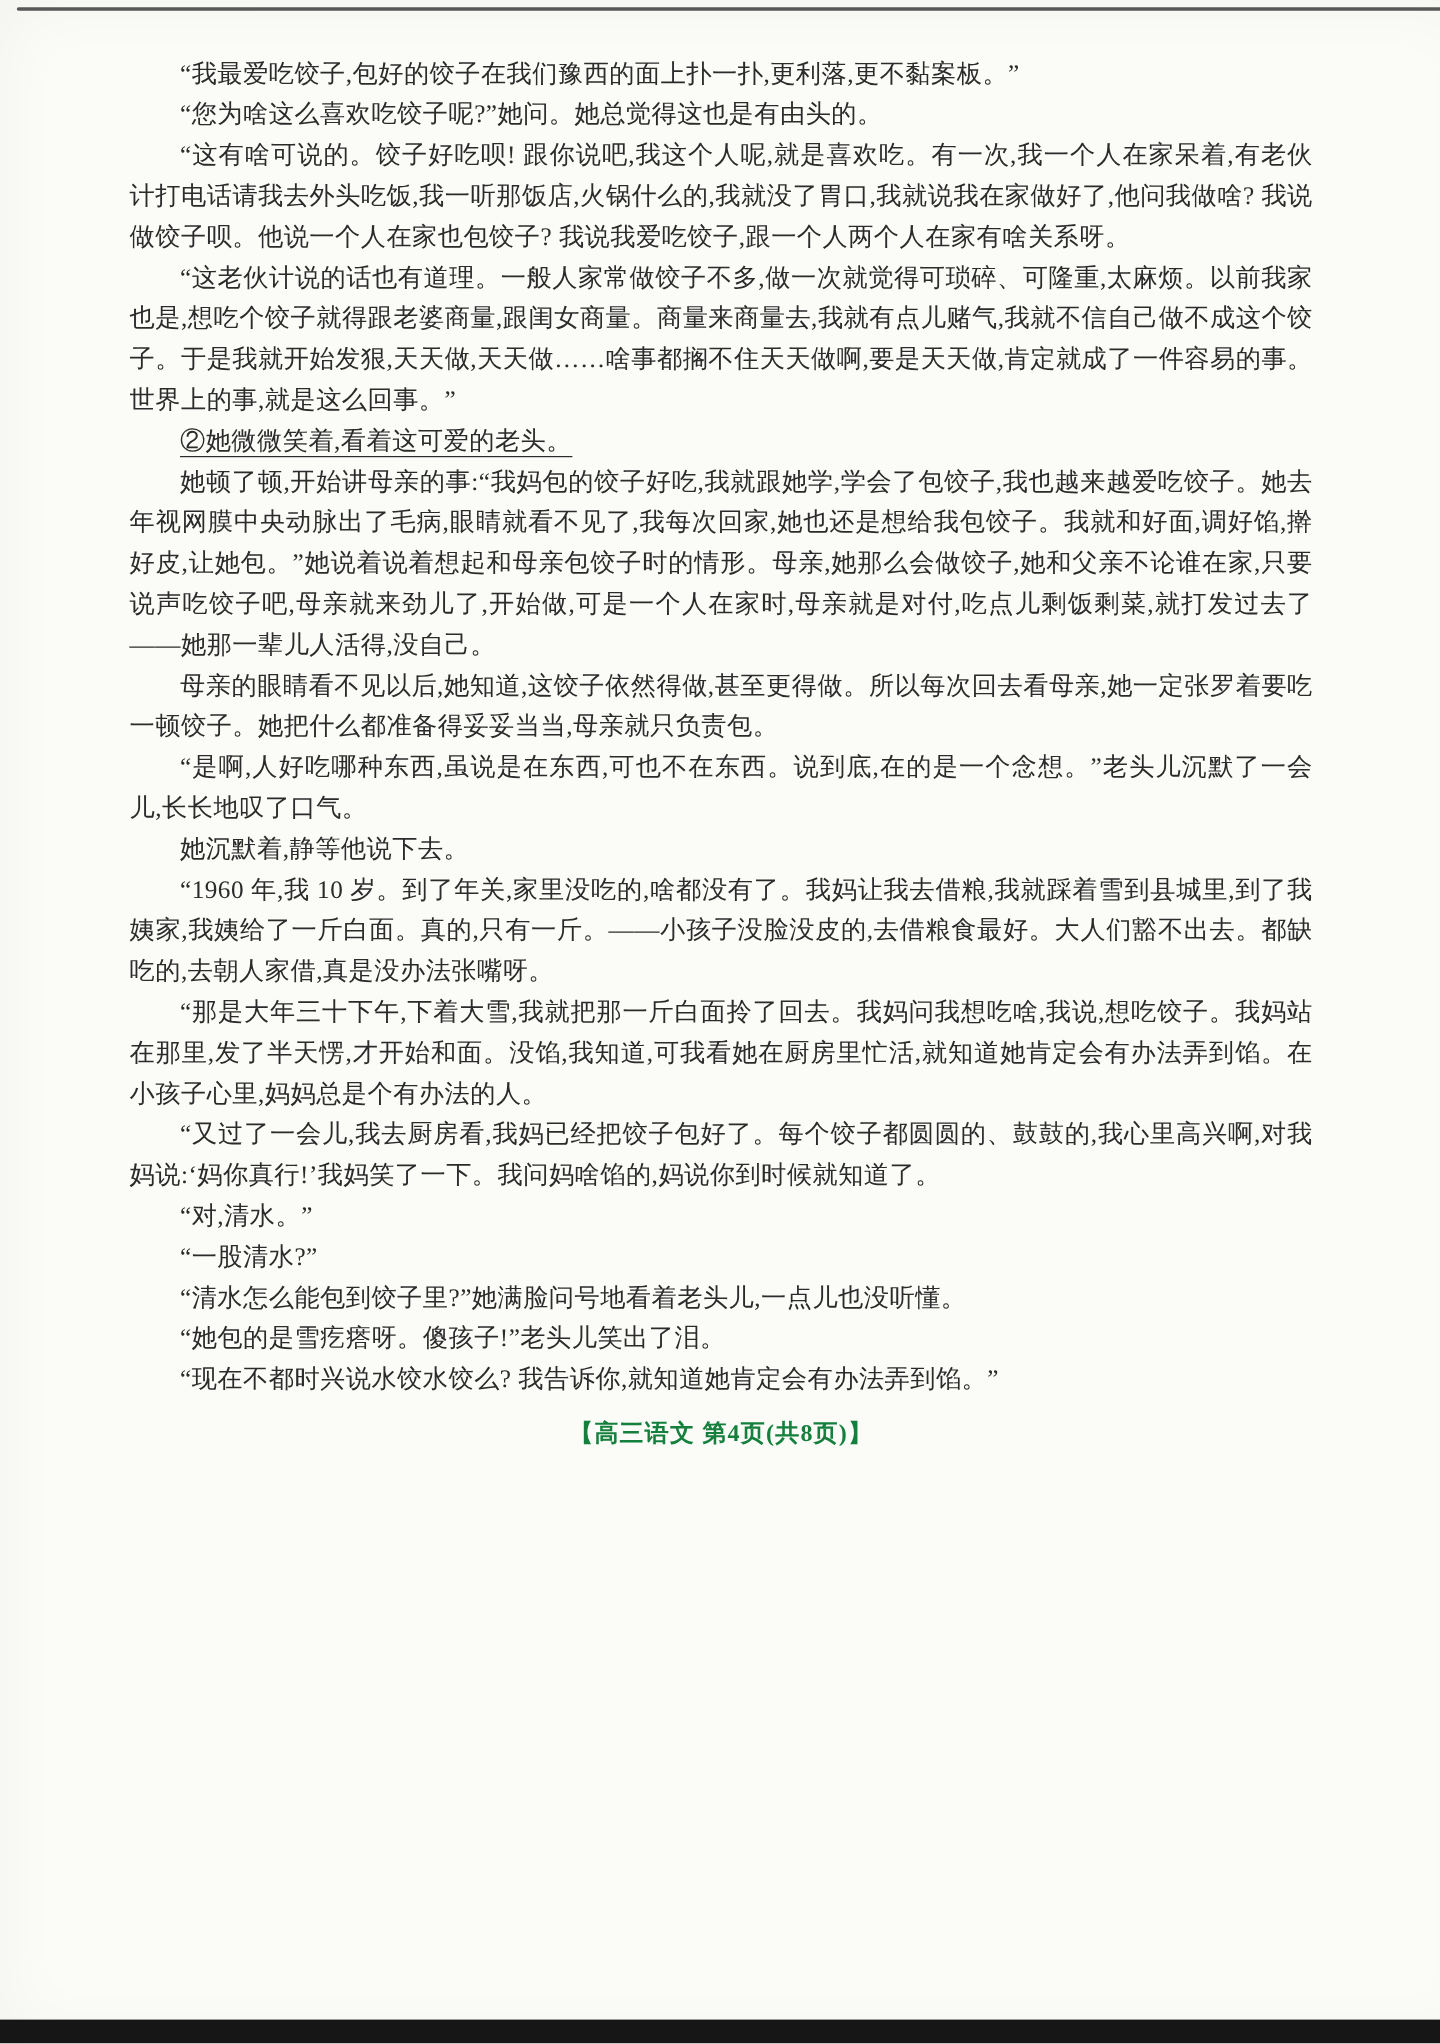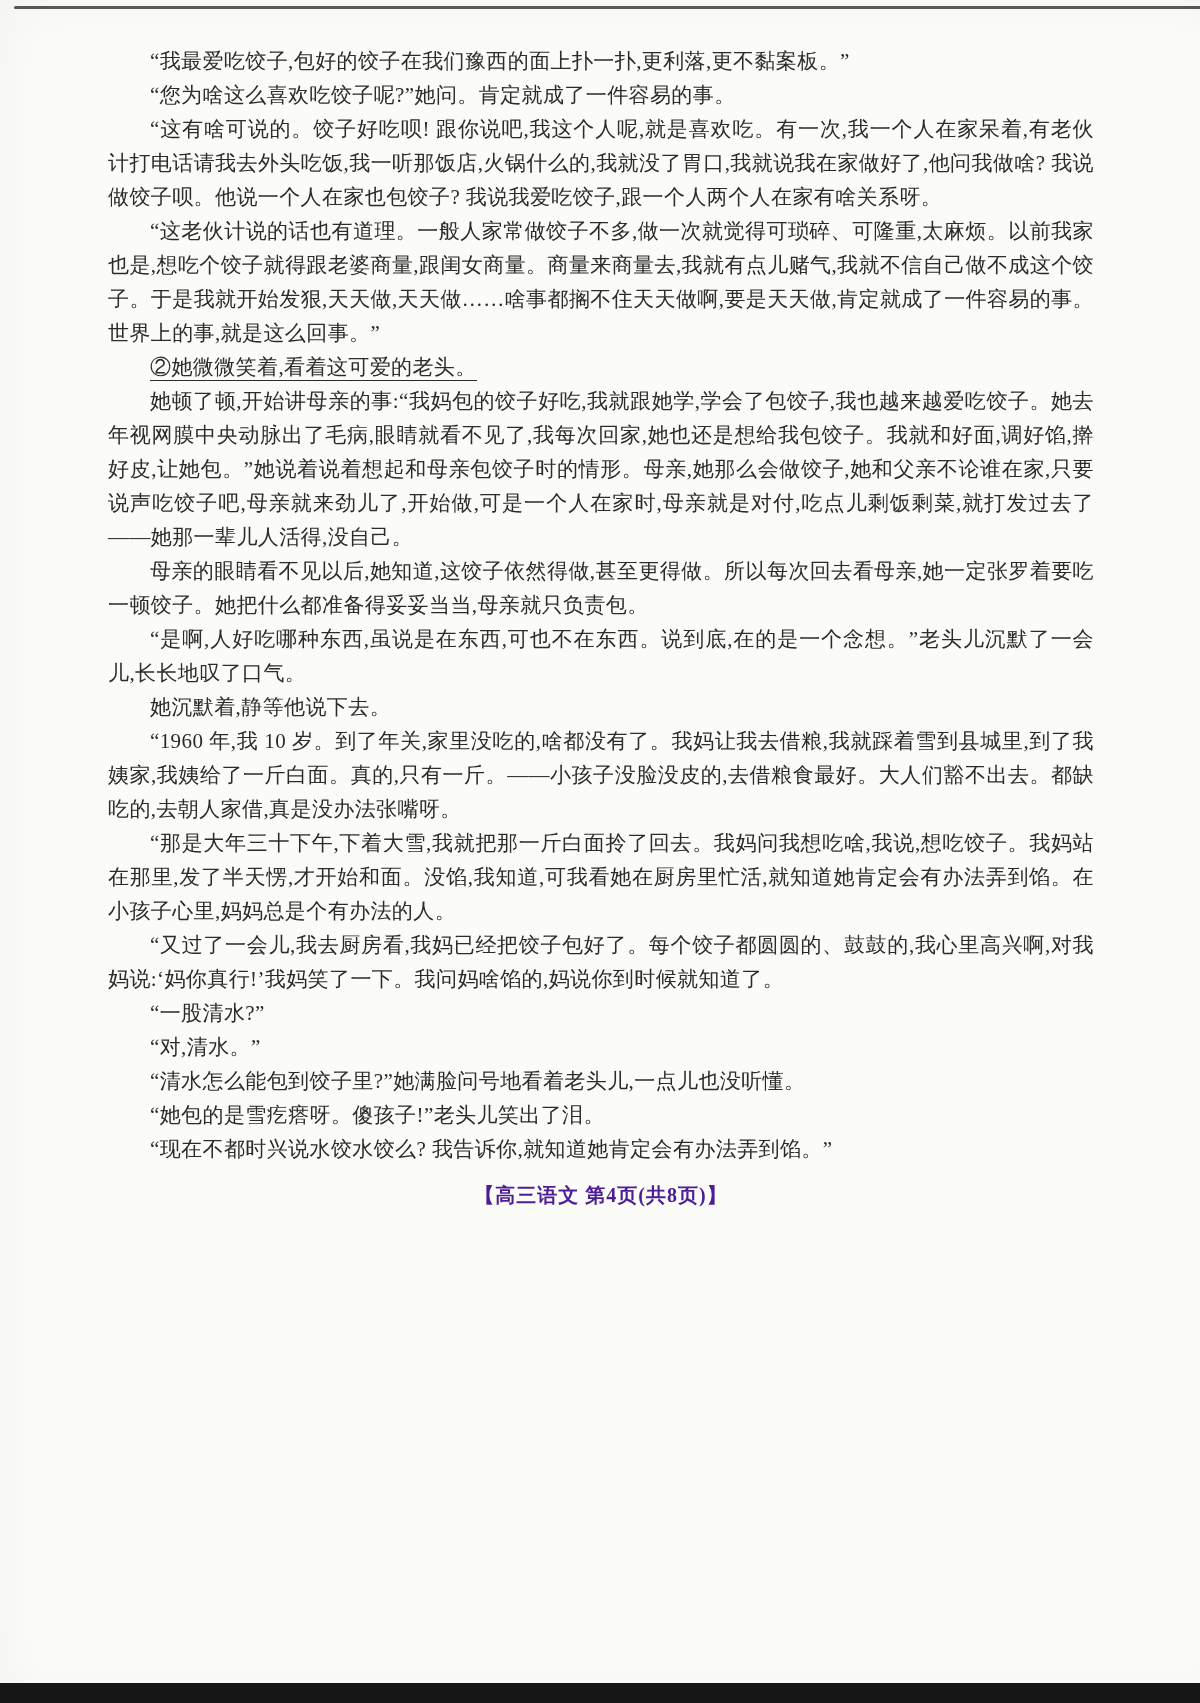--- a/index.html
+++ b/index.html
@@ -64,46 +64,46 @@
     border-bottom: 1.6px solid #2b2b2b;
     padding-bottom: 1px;
   }
   .footer {
     text-align: center;
     font-size: 20px;
     font-weight: bold;
     margin-top: 14px;
     line-height: 30px;
     letter-spacing: 1px;
-    color: #4c1d95;
+    color: #15803d;
   }
 </style>
 </head>
 <body>
 
 <div class="page">
   <div class="scan-top-edge"></div>
   <div class="scan-right-shade"></div>
 
   <div class="content">
     <div id="paragraphs">
         <p class="para">“我最爱吃饺子,包好的饺子在我们豫西的面上扑一扑,更利落,更不黏案板。”</p>
-        <p class="para">“您为啥这么喜欢吃饺子呢?”她问。肯定就成了一件容易的事。</p>
+        <p class="para">“您为啥这么喜欢吃饺子呢?”她问。她总觉得这也是有由头的。</p>
         <p class="para">“这有啥可说的。饺子好吃呗! 跟你说吧,我这个人呢,就是喜欢吃。有一次,我一个人在家呆着,有老伙计打电话请我去外头吃饭,我一听那饭店,火锅什么的,我就没了胃口,我就说我在家做好了,他问我做啥? 我说做饺子呗。他说一个人在家也包饺子? 我说我爱吃饺子,跟一个人两个人在家有啥关系呀。</p>
         <p class="para">“这老伙计说的话也有道理。一般人家常做饺子不多,做一次就觉得可琐碎、可隆重,太麻烦。以前我家也是,想吃个饺子就得跟老婆商量,跟闺女商量。商量来商量去,我就有点儿赌气,我就不信自己做不成这个饺子。于是我就开始发狠,天天做,天天做……啥事都搁不住天天做啊,要是天天做,肯定就成了一件容易的事。世界上的事,就是这么回事。”</p>
         <p class="para underline"><span class="u">②她微微笑着,看着这可爱的老头。</span></p>
         <p class="para">她顿了顿,开始讲母亲的事:“我妈包的饺子好吃,我就跟她学,学会了包饺子,我也越来越爱吃饺子。她去年视网膜中央动脉出了毛病,眼睛就看不见了,我每次回家,她也还是想给我包饺子。我就和好面,调好馅,擀好皮,让她包。”她说着说着想起和母亲包饺子时的情形。母亲,她那么会做饺子,她和父亲不论谁在家,只要说声吃饺子吧,母亲就来劲儿了,开始做,可是一个人在家时,母亲就是对付,吃点儿剩饭剩菜,就打发过去了——她那一辈儿人活得,没自己。</p>
         <p class="para">母亲的眼睛看不见以后,她知道,这饺子依然得做,甚至更得做。所以每次回去看母亲,她一定张罗着要吃一顿饺子。她把什么都准备得妥妥当当,母亲就只负责包。</p>
         <p class="para">“是啊,人好吃哪种东西,虽说是在东西,可也不在东西。说到底,在的是一个念想。”老头儿沉默了一会儿,长长地叹了口气。</p>
         <p class="para">她沉默着,静等他说下去。</p>
         <p class="para">“1960 年,我 10 岁。到了年关,家里没吃的,啥都没有了。我妈让我去借粮,我就踩着雪到县城里,到了我姨家,我姨给了一斤白面。真的,只有一斤。——小孩子没脸没皮的,去借粮食最好。大人们豁不出去。都缺吃的,去朝人家借,真是没办法张嘴呀。</p>
         <p class="para">“那是大年三十下午,下着大雪,我就把那一斤白面拎了回去。我妈问我想吃啥,我说,想吃饺子。我妈站在那里,发了半天愣,才开始和面。没馅,我知道,可我看她在厨房里忙活,就知道她肯定会有办法弄到馅。在小孩子心里,妈妈总是个有办法的人。</p>
         <p class="para">“又过了一会儿,我去厨房看,我妈已经把饺子包好了。每个饺子都圆圆的、鼓鼓的,我心里高兴啊,对我妈说:‘妈你真行!’我妈笑了一下。我问妈啥馅的,妈说你到时候就知道了。</p>
+        <p class="para">“对,清水。”</p>
         <p class="para">“一股清水?”</p>
-        <p class="para">“对,清水。”</p>
         <p class="para">“清水怎么能包到饺子里?”她满脸问号地看着老头儿,一点儿也没听懂。</p>
         <p class="para">“她包的是雪疙瘩呀。傻孩子!”老头儿笑出了泪。</p>
         <p class="para">“现在不都时兴说水饺水饺么? 我告诉你,就知道她肯定会有办法弄到馅。”</p>
       </div>
     <div class="footer">【高三语文 第4页(共8页)】</div>
   </div>
 
   <div class="scan-bottom-edge"></div>
 </div>
 

